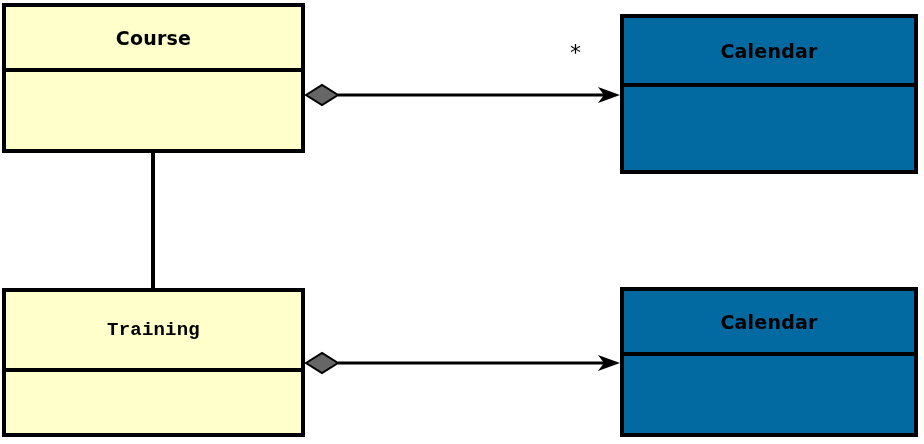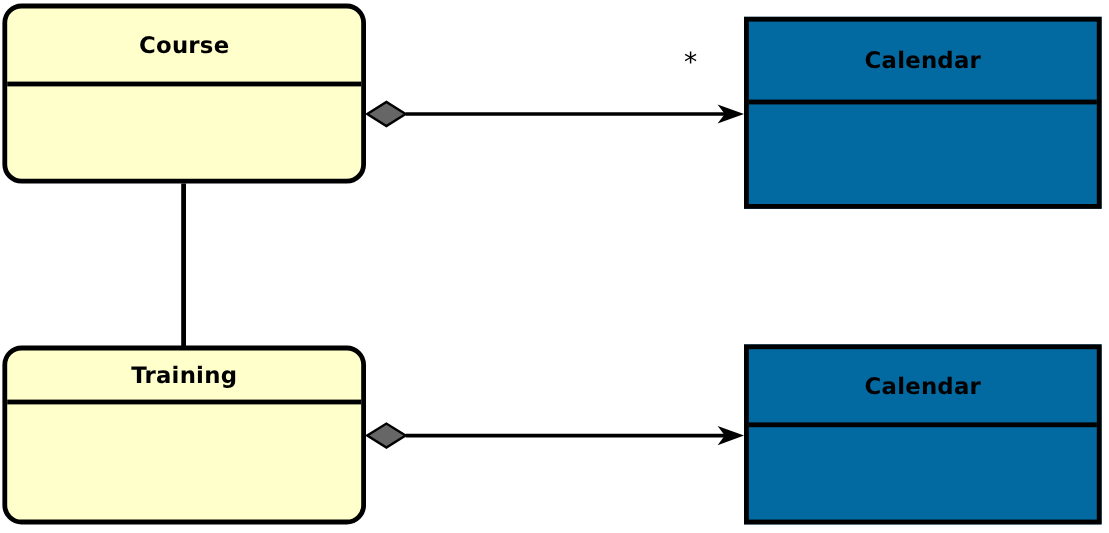--- a/index.html
+++ b/index.html
@@ -37,31 +37,31 @@
     font-size: 19px;
     letter-spacing: 0.2px;
     color: #000000;
     border-bottom: 4px solid #000000;
     width: 100%;
   }
   .uml-class .class-body {
     flex: 1 1 auto;
     width: 100%;
   }
-  .class-yellow { background: #ffffcc; border-radius: 16px; }
+  .class-yellow { background: #ffffcc; }
   .class-lavender { background: #0369a1; }
 
   #class-course {
     left: 2px; top: 3px; width: 303px; height: 150px;
   }
   #class-course .class-title { height: 65px; }
   #class-training {
     left: 2px; top: 288px; width: 303px; height: 149px;
   }
-  #class-training .class-title { height: 45px; }
+  #class-training .class-title { height: 80px; font-family: Liberation Mono, monospace; }
   #class-calendar-top {
     left: 620px; top: 14px; width: 298px; height: 160px;
   }
   #class-calendar-top .class-title { height: 69px; }
   #class-calendar-bottom {
     left: 620px; top: 287px; width: 298px; height: 150px;
   }
   #class-calendar-bottom .class-title { height: 65px; }
 
   .edge-label {

